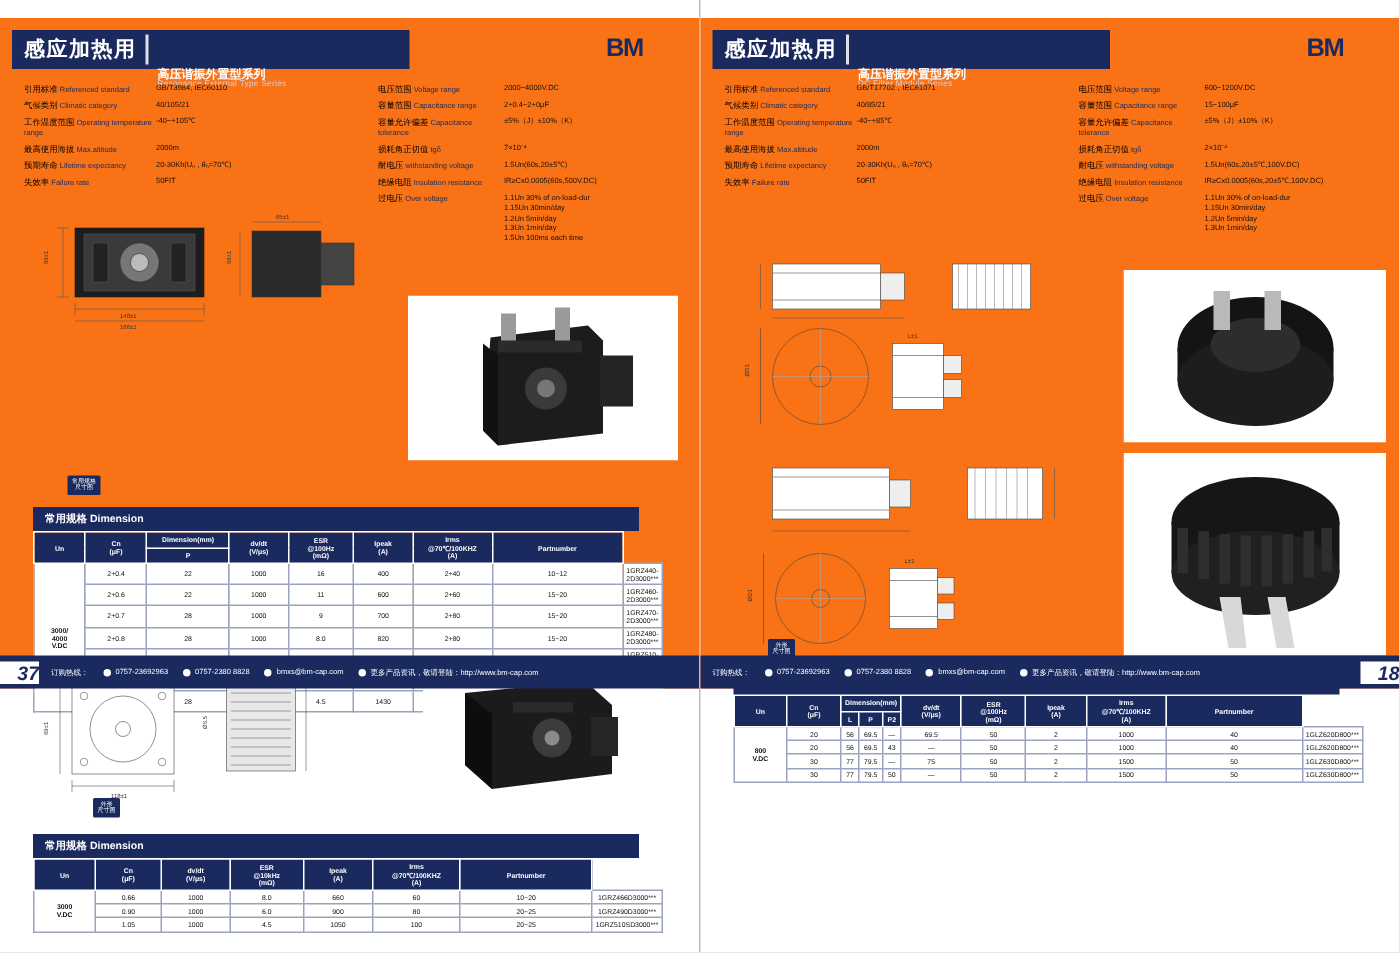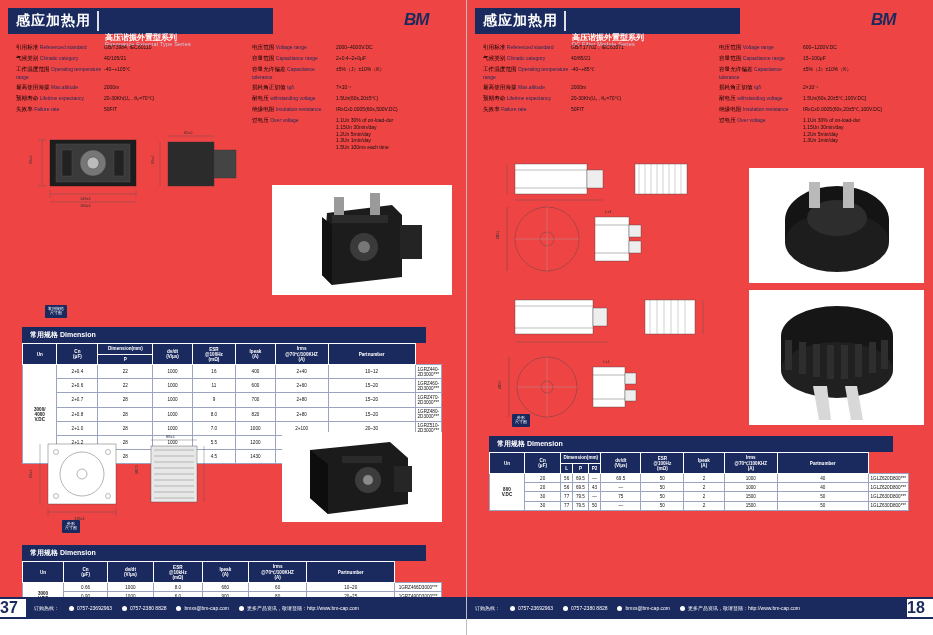--- a/index.html
+++ b/index.html
@@ -1,30 +1,30 @@
 <!DOCTYPE html>
 <html><head>
 <meta charset="utf-8">
 <style>
   html,body{margin:0;padding:0;background:#d8d8d8;}
   body{font-family:"Liberation Sans", sans-serif;}
   #page{width:933px;height:635px;position:relative;background:#ffffff;overflow:hidden;}
-  .page-half{position:absolute;top:0;height:619px;width:466px;background:#ef4444;}
+  .page-half{position:absolute;top:12px;height:447px;width:466px;background:#f97316;}
   .left-half{left:0;}
   .right-half{left:467px;}
   .gutter{position:absolute;left:466px;top:0;width:1px;height:635px;background:#bdbdbd;}
 
   
   .hdr{position:absolute;top:8px;height:26px;background:#1b2a5e;color:#fff;display:flex;align-items:center;}
   .hdr .cn{font-size:14px;font-weight:bold;padding:0 6px 0 8px;letter-spacing:1px;}
   .hdr .bar{width:2px;height:20px;background:#fff;opacity:.85;margin:0 6px 0 0;}
   .hdr .txt{line-height:1.05;}
   .hdr .txt .t1{font-size:8px;font-weight:bold;margin-top:40px;}
   .hdr .txt .t2{font-size:5.5px;letter-spacing:.2px;color:#c9d2ee;}
-  .logo{position:absolute;top:10px;font-size:17px;font-weight:bold;color:#1b2a5e;font-style:italic;letter-spacing:-1px;}
+  .logo{position:absolute;top:10px;font-size:17px;font-weight:bold;color:#1b2a5e;letter-spacing:-1px;}
 
   
   .spec{position:absolute;font-size:5.2px;color:#111;}
   .spec .row{display:flex;align-items:flex-start;margin-bottom:3.2px;}
   .spec .lbl{width:88px;flex:0 0 88px;}
   .spec .lbl .c{font-size:5.6px;color:#000;}
   .spec .lbl .e{font-size:5px;color:#1b2a5e;}
   .spec .val{font-size:5px;color:#111;line-height:1.35;}
   .spec.right-col .lbl{width:84px;flex:0 0 84px;}
 
@@ -35,21 +35,21 @@
   .tblwrap{position:absolute;}
   .tbl-title{background:#1b2a5e;color:#fff;font-size:7px;font-weight:bold;padding:3px 8px;display:inline-block;}
   table.dim{border-collapse:collapse;font-size:4.6px;}
   table.dim th{background:#1b2a5e;color:#fff;font-weight:bold;border:.5px solid #fff;padding:2px 2px;text-align:center;}
   table.dim td{border:.5px solid #9aa4c0;padding:1.6px 2px;text-align:center;color:#111;background:#fff;}
   table.dim td.un{background:#fff;font-weight:bold;}
   table.dim td.pn{text-align:center;}
 
   
   .footer{position:absolute;bottom:0;height:22px;width:466px;background:#1b2a5e;color:#fff;display:flex;align-items:center;font-size:5px;}
-  .footer .pg{font-size:16px;font-weight:bold;color:#1b2a5e;background:#fff;width:26px;text-align:left;}
+  .footer .pg{font-size:13px;font-weight:bold;color:#1b2a5e;background:#fff;width:26px;text-align:right;font-style:italic;}
   .footer .items{display:flex;gap:10px;align-items:center;padding-left:8px;}
   .footer .it{display:flex;align-items:center;gap:3px;}
   .dot{width:5px;height:5px;border-radius:50%;background:#fff;display:inline-block;}
 
   .tag{position:absolute;background:#1b2a5e;color:#fff;font-size:4px;text-align:center;line-height:1.1;padding:2px 3px;border-radius:1px;}
 </style>
 </head>
 <body>
 
 <div id="page">

